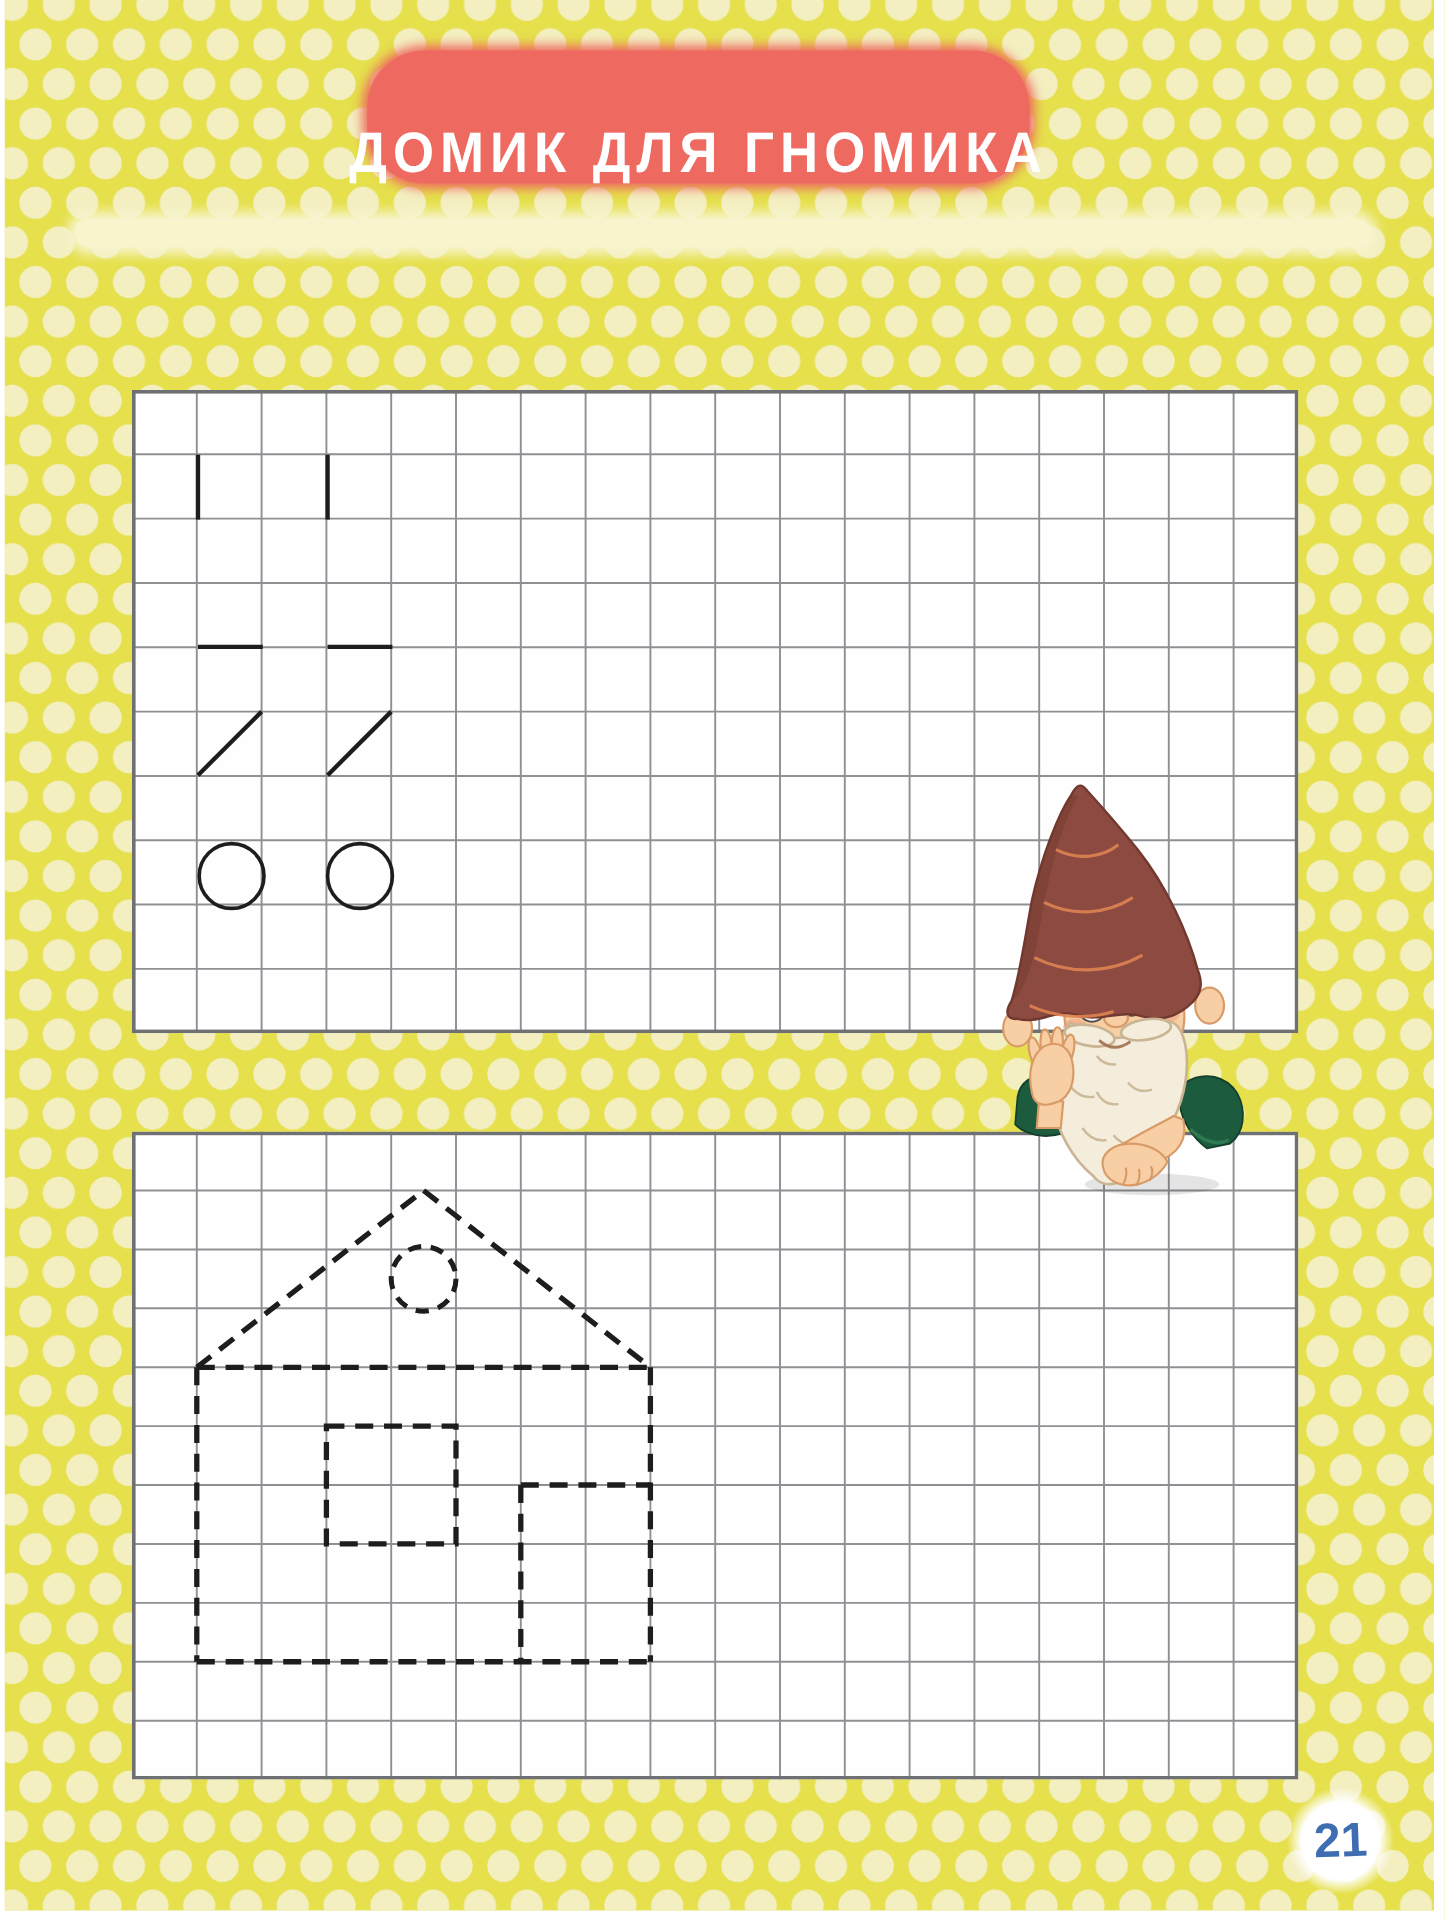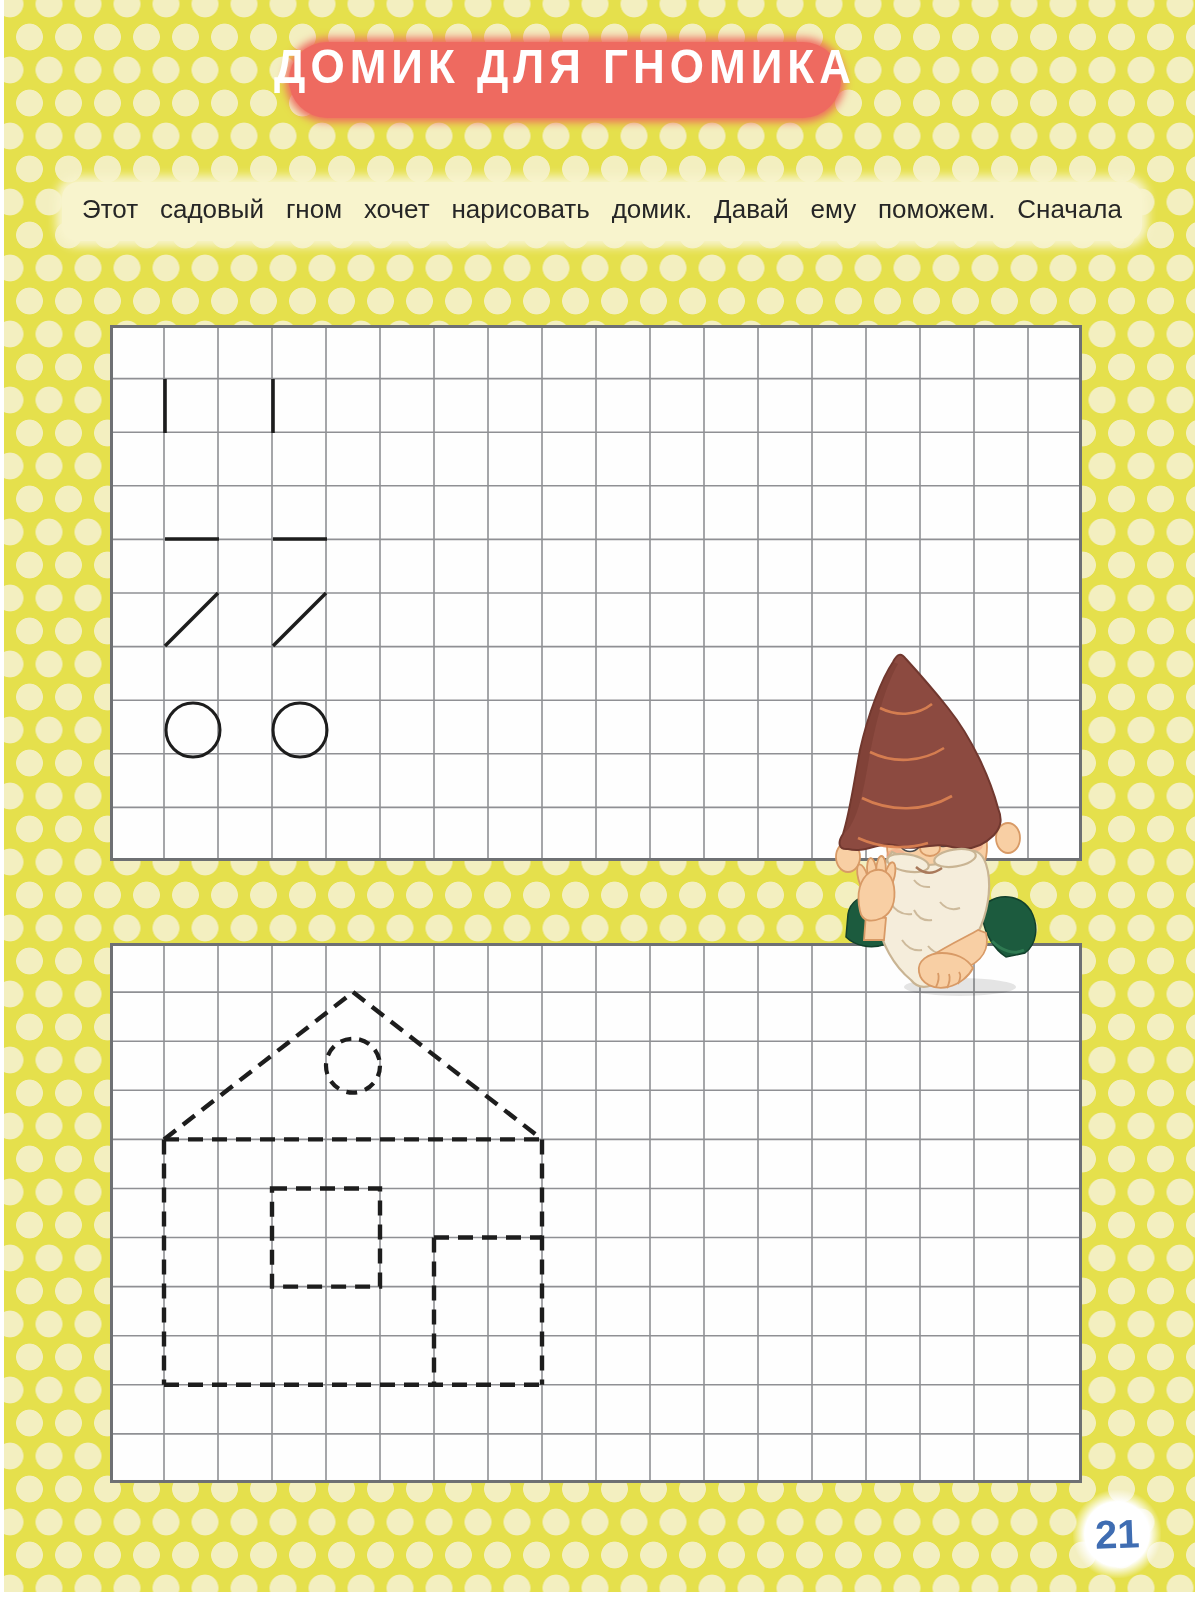--- a/index.html
+++ b/index.html
@@ -11,25 +11,25 @@
   .page-bg{
     position:absolute;left:4px;top:0;right:9px;bottom:8px;
     background-color:var(--background-yellow,#e5e04c);
     background-image:
       radial-gradient(circle, var(--dot-cream,#f3efc0) 0 13px, rgba(0,0,0,0) 13.8px),
       radial-gradient(circle, var(--dot-cream,#f3efc0) 0 13px, rgba(0,0,0,0) 13.8px);
     background-size:39px 66px, 39px 66px;
     background-position:6px 4px, 25.5px 37px;
   }
   .banner{
-    position:absolute;left:289px;top:42px;width:552px;height:76px;
+    position:absolute;left:306px;top:42px;width:552px;height:111px;
     background:var(--banner-coral,#ee6a60);
     border-radius:48px;
     box-shadow:0 0 9px 4px var(--banner-coral,#ee6a60);
-    display:flex;align-items:flex-start;justify-content:center;
+    display:flex;align-items:flex-end;justify-content:center;
   }
   .banner span{
     color:var(--title-white,#ffffff);
     font-size:44px;font-weight:bold;letter-spacing:5px;
     transform:scaleY(1.08);
     white-space:nowrap;
   }
   .instruction{
     position:absolute;left:62px;top:182px;width:1080px;
     box-sizing:border-box;padding:10px 20px 14px 20px;
@@ -77,21 +77,20 @@
 </head>
 <body>
 
 <div class="page-bg"></div>
 
 <div class="banner">
   <span>ДОМИК ДЛЯ ГНОМИКА</span>
 </div>
 
 <div class="instruction">
-  <div class="iline j">Этот садовый гном хочет нарисовать домик. Давай ему поможем. Сначала</div>
 </div>
 
 <svg id="grid-top" class="gridsvg" width="972" height="536" viewBox="0 0 972 536">
     <rect x="0" y="0" width="972" height="536" class="gridbg"></rect>
     <line x1="54" y1="0" x2="54" y2="536" class="gridline"></line>
     <line x1="108" y1="0" x2="108" y2="536" class="gridline"></line>
     <line x1="162" y1="0" x2="162" y2="536" class="gridline"></line>
     <line x1="216" y1="0" x2="216" y2="536" class="gridline"></line>
     <line x1="270" y1="0" x2="270" y2="536" class="gridline"></line>
     <line x1="324" y1="0" x2="324" y2="536" class="gridline"></line>

